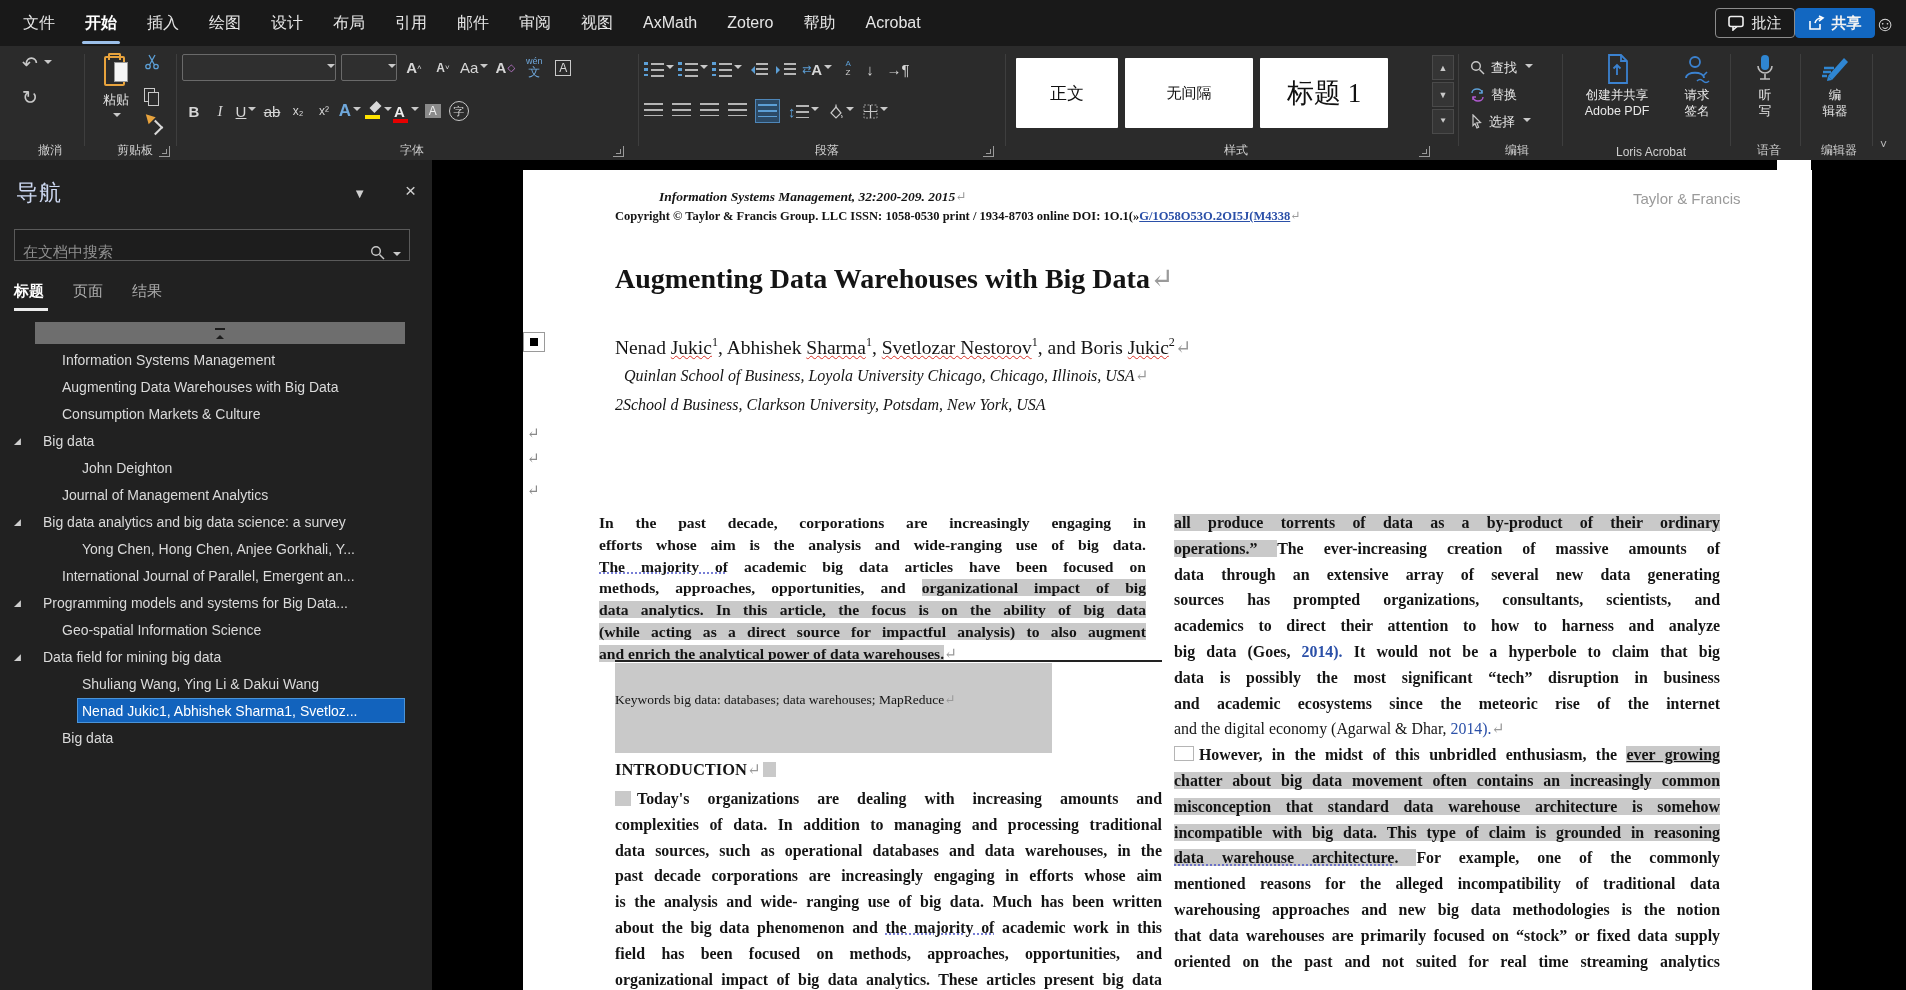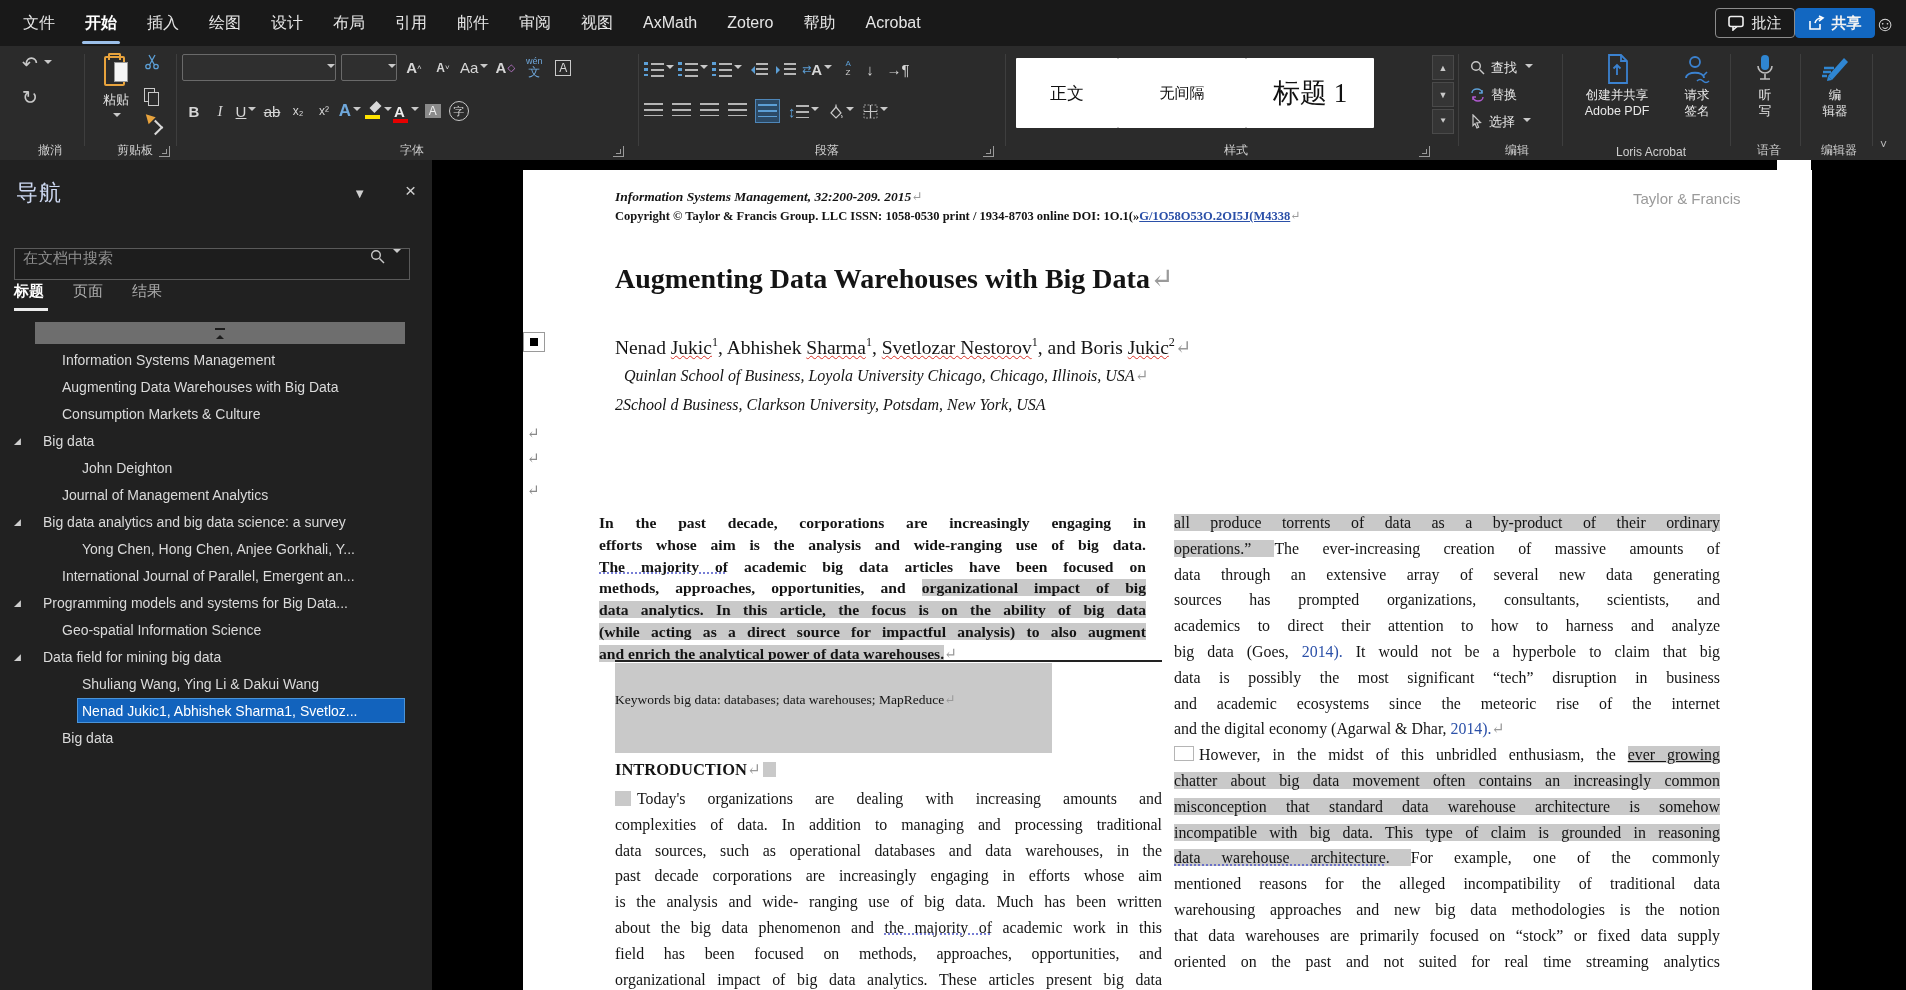--- a/index.html
+++ b/index.html
@@ -88,22 +88,22 @@
   
   .edit-row{display:flex;align-items:center;gap:6px;height:27px;font-size:13px;color:#e8e8e8;}
   .bigbtn{display:flex;flex-direction:column;align-items:center;justify-content:flex-start;gap:4px;
     font-size:12.5px;color:#e8e8e8;text-align:center;line-height:1.25;padding-top:6px;}
 
   
   .nav{position:absolute;left:0;top:160px;width:432px;height:830px;background:#212121;border-right:1px solid #000;}
   .nav-title{position:absolute;left:16px;top:18px;font-size:22px;color:#ccd7f0;letter-spacing:1px;}
   .nav-dd{position:absolute;right:66px;top:26px;color:#cfcfcf;font-size:13px;}
   .nav-close{position:absolute;right:16px;top:20px;color:#cfcfcf;font-size:19px;}
-  .nav-search{position:absolute;left:14px;top:88px;width:394px;height:30px;background:#1d1d1d;border:1px solid #5a5a5a;
-    display:flex;align-items:flex-start;}
+  .nav-search{position:absolute;left:14px;top:69px;width:394px;height:30px;background:#1d1d1d;border:1px solid #5a5a5a;
+    display:flex;align-items:flex-end;}
   .nav-search input{flex:1;background:transparent;border:none;outline:none;color:#d8d8d8;font-size:15px;padding:0 8px;}
   .nav-search input::placeholder{color:#8f8f8f;}
   .nav-search .mag{margin-right:6px;}
   .nav-tabs{position:absolute;left:14px;top:122px;display:flex;gap:29px;font-size:15px;color:#adadad;}
   .nav-tab{position:relative;padding-bottom:10px;}
   .nav-tab.active{color:#fff;font-weight:700;}
   .nav-tab.active::after{content:"";position:absolute;left:0;bottom:0;width:34px;height:3px;background:#ececec;}
   .jumpbar{position:absolute;left:35px;top:162px;width:370px;height:22px;background:#6e6e6e;display:flex;align-items:center;justify-content:center;}
   .jump-ico{position:relative;width:12px;height:10px;}
   .jump-ico::before{content:"";position:absolute;left:1px;top:0;width:10px;height:2px;background:#1c1c1c;}
@@ -118,34 +118,34 @@
   .navitem.selected::before{content:"";position:absolute;left:77px;right:27px;top:1px;bottom:1px;background:#1263bd;border:1px solid #4b94d8;}
   .navitem.selected .lbl{color:#fff;}
 
   
   .docarea{position:absolute;left:432px;top:160px;width:1474px;height:830px;background:#000;}
   .notch{position:absolute;left:1345px;top:0px;width:34px;height:12px;background:#fff;}
   .page{position:absolute;left:91px;top:10px;width:1289px;height:820px;background:#fff;color:#141414;
     font-family:"Liberation Serif","DejaVu Serif",serif;}
   .abs{position:absolute;}
   .tl{white-space:nowrap;}
-  .jl{text-align:justify;text-align-last:justify;}
+  .jl{text-align:justify;text-align-last:justify;font-weight:bold;}
   .hl{background:#c9c9c9;}
   .lnk{color:#2b50a8;}
   .ul{text-decoration:underline;}
   .du{text-decoration:underline dotted #4953c8;}
   .uldu{text-decoration:underline dotted #4953c8;background:#c9c9c9;}
   .pil{color:#9a9a9a;font-weight:400;}
   .sup{vertical-align:super;font-size:62%;}
   .sq{text-decoration:underline wavy #d93025;text-decoration-thickness:1px;}
   .i{font-style:italic;}
   .gbox{display:inline-block;width:13px;height:15px;background:#c9c9c9;vertical-align:-2px;margin-left:2px;}
   .gboxlead{display:inline-block;width:16px;height:15px;background:#c9c9c9;vertical-align:-2px;margin-right:6px;}
   .wbox{display:inline-block;width:18px;height:13px;border:1px solid #b5b5b5;background:#fff;vertical-align:-1px;margin-right:5px;}
-  .hdr1{font-size:13.5px;font-weight:700;font-style:italic;}
+  .hdr1{font-size:13.5px;font-weight:700;font-style:italic;margin-left:44px;}
   .hdr2{font-size:12.5px;font-weight:700;}
   .brand{font-family:"Liberation Sans",sans-serif;font-size:15px;color:#9a9a9a;}
   .dtitle{font-size:28px;font-weight:700;}
   .dauthors{font-size:19.5px;}
   .daffil{font-size:16px;font-style:italic;}
   .marginpil{font-size:15px;color:#8a8a8a;}
   .marker{width:20px;height:18px;border:1px solid #9a9a9a;background:#fff;display:flex;align-items:center;justify-content:center;}
   .marker i{display:block;width:8px;height:8px;background:#000;}
   .abstract .tl{font-size:15.6px;font-weight:700;line-height:21.8px;width:547px;}
   .kwline{font-size:13.5px;}
@@ -405,21 +405,21 @@
               <path d="M7.5 1 L7.5 14 M1 7.5 L14 7.5" stroke="#c9c9c9" stroke-width="1.2"></path>
             </svg>
           <span class="cv"></span>
           </span>
       </div>
       <div class="grp-label">段落</div>
       <div class="launcher" style="right:8px"></div>
     </div>
 
     <div class="grp" style="left:1008px;width:448px">
-      <div class="row" style="top:12px;left:8px;gap:0" id="styleCards">
+      <div class="row" style="top:12px;left:8px;gap:7px" id="styleCards">
           <div class="style-card s0" style="width: 102px; height: 70px;">正文</div>
           <div class="style-card s1" style="width: 128px; height: 70px;">无间隔</div>
           <div class="style-card s2" style="width: 128px; height: 70px;">标题 1</div>
         </div>
       <div class="gal-col" style="right:2px;top:9px">
         <span class="gal-btn">▲</span>
         <span class="gal-btn">▼</span>
         <span class="gal-btn">⯆</span>
       </div>
       <div class="grp-label">样式</div>

